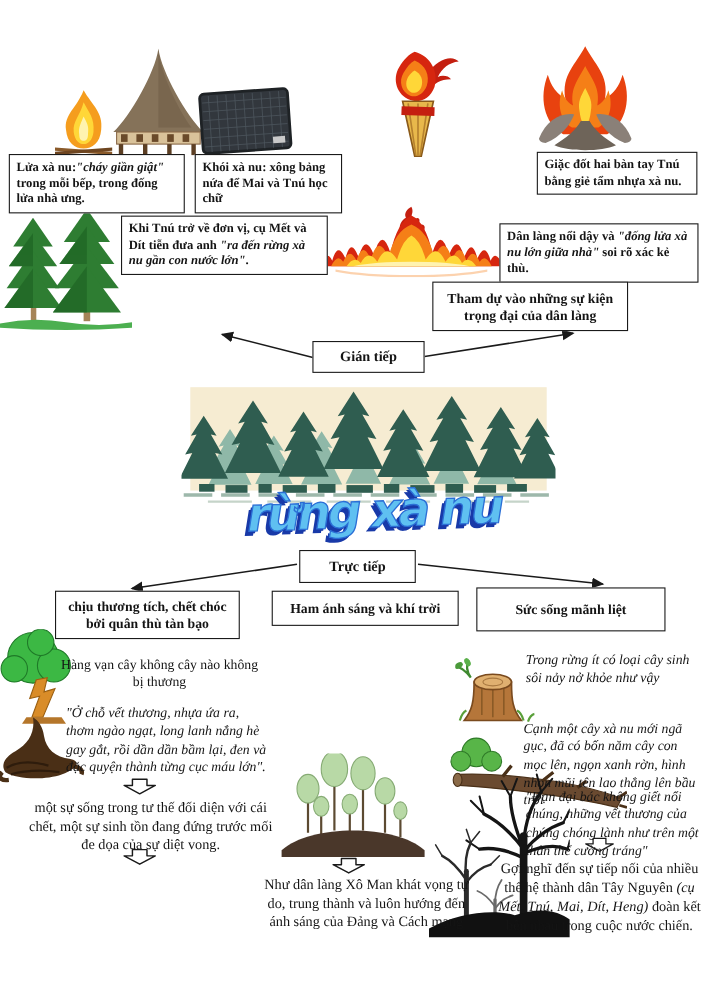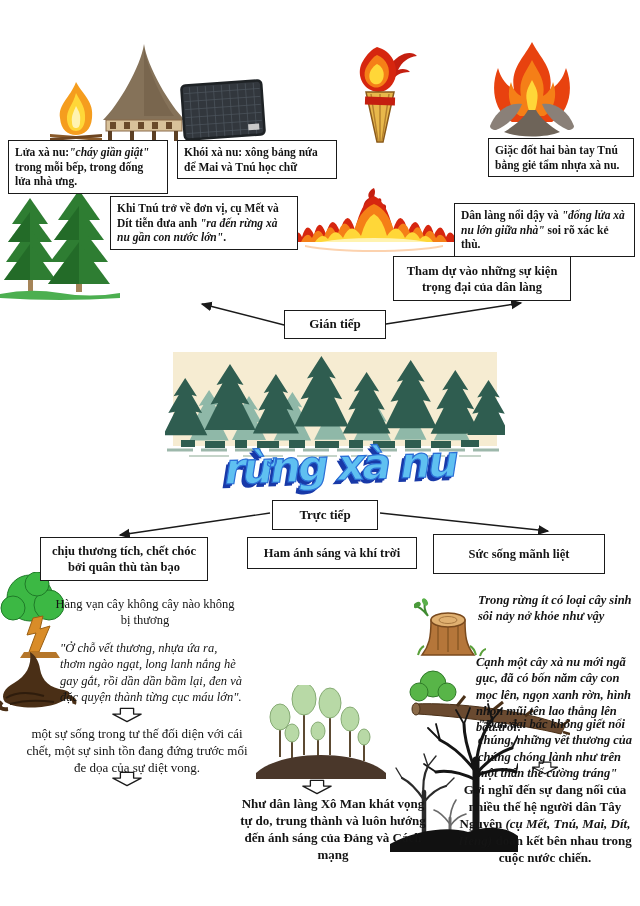--- a/index.html
+++ b/index.html
@@ -5,21 +5,21 @@
   html,body{margin:0;padding:0;background:#ffffff;}
   .canvas{position:relative;width:640px;height:906px;background:#ffffff;overflow:hidden;
           font-family:"Liberation Serif",serif;color:#141414;}
   .img{position:absolute;z-index:1;}
   .box{position:absolute;z-index:5;background:#fff;border:1.6px solid #1a1a1a;
        font-weight:700;font-size:11.5px;line-height:1.28;padding:4px 6px;box-sizing:border-box;}
   .box .q{font-style:italic;}
   .cbox{display:flex;align-items:center;justify-content:center;text-align:center;font-size:12.5px;}
   .txt{position:absolute;z-index:5;font-size:12.5px;line-height:1.3;}
   .it{font-style:italic;}
-  .b{font-weight:700;}
+  .b{font-weight:400;}
   .ctr{text-align:center;}
   .wordart{position:absolute;left:198px;top:440px;width:284px;z-index:6;text-align:center;
            font-family:"DejaVu Sans",sans-serif;font-weight:800;font-style:italic;
            font-size:43px;letter-spacing:-3px;white-space:nowrap;transform:rotate(-2deg);
            color:#5fc0f1;-webkit-text-stroke:1.2px #2b6fd6;
            text-shadow:-4px 4px 0 #1839a8,-2px 2px 0 #1839a8;}
   .darr{position:absolute;z-index:4;}
   svg{display:block;}
   .arrows{position:absolute;left:0;top:0;z-index:3;pointer-events:none;}
 </style>
@@ -87,21 +87,21 @@
       <path d="M46,40 C50,48 53,52 51,62 C50,70 48,73 46,73 C44,73 42,70 41,62 C39,52 42,48 46,40 Z" fill="#ffd738"></path>
       <path d="M4,86 C10,70 24,62 36,64 C32,74 24,84 10,90 C6,90 4,88 4,86 Z" fill="#8a8078"></path>
       <path d="M88,86 C82,70 68,62 56,64 C60,74 68,84 82,90 C86,90 88,88 88,86 Z" fill="#8a8078"></path>
       <path d="M18,92 C28,86 38,78 42,70 L50,70 C54,78 64,86 74,92 C60,98 32,98 18,92 Z" fill="#6e6459"></path>
     </svg>
   </div>
 
   <div class="box" style="left:8px;top:140px;width:160px">
     <span>Lửa xà nu:</span><span class="q">"cháy giần giật"</span><span> trong mỗi bếp, trong đống lửa nhà ưng.</span>
   </div>
-  <div class="box" style="left:177px;top:140px;width:160px">
+  <div class="box" style="left:177px;top:140px;width:134px">
     <span>Khói xà nu: xông bảng nứa để Mai và Tnú học chữ</span>
   </div>
   <div class="box" style="left:488px;top:138px;width:146px">
     <span>Giặc đốt hai bàn tay Tnú bằng giẻ tẩm nhựa xà nu.</span>
   </div>
 
   <div class="img" style="left:0px;top:190px">
     <svg width="120" height="115" viewBox="0 0 120 115">
       <rect x="28" y="30" width="5" height="72" fill="#a58458"></rect>
       <rect x="76" y="18" width="6" height="84" fill="#a58458"></rect>
@@ -196,21 +196,21 @@
       <path d="M24,110 H316" stroke="#c5d4c9" stroke-width="2" stroke-dasharray="40 14"></path>
     </svg>
   </div>
 
   <div class="wordart">rừng xà nu</div>
 
   <div class="box cbox" style="left:272px;top:500px;width:106px;height:30px;font-size:13px">
     <span>Trực tiếp</span>
   </div>
 
-  <div class="box cbox" style="left:40px;top:537px;width:168px;height:44px">
+  <div class="box cbox" style="left:50px;top:537px;width:168px;height:44px">
     <span>chịu thương tích, chết chóc bởi quân thù tàn bạo</span>
   </div>
   <div class="box cbox" style="left:247px;top:537px;width:170px;height:32px">
     <span>Ham ánh sáng và khí trời</span>
   </div>
   <div class="box cbox" style="left:433px;top:534px;width:172px;height:40px">
     <span>Sức sống mãnh liệt</span>
   </div>
 
   <div class="img" style="left:0px;top:572px">
@@ -342,21 +342,21 @@
     </svg>
   </div>
 
   <div class="darr" style="left:530px;top:760px">
     <svg width="30" height="16" viewBox="0 0 36 18">
         <path d="M11,2 H25 V8 H33 L18,16 L3,8 H11 Z" fill="#fff" stroke="#1a1a1a" stroke-width="1.4" stroke-linejoin="round"></path>
       </svg>
   </div>
 
   <div class="txt ctr b" style="left:452px;top:782px;width:186px;font-size:13px">
-    <span>Gợi nghĩ đến sự đang nối của nhiều thế hệ người dân Tây Nguyên </span><span class="it">(cụ Mết, Tnú, Mai, Dít, Heng)</span><span> đoàn kết bên nhau trong cuộc nước chiến.</span>
+    <span>Gợi nghĩ đến sự tiếp nối của nhiều thế hệ thành dân Tây Nguyên </span><span class="it">(cụ Mết, Tnú, Mai, Dít, Heng)</span><span> đoàn kết bên nhau trong cuộc nước chiến.</span>
   </div>
 
   <svg class="arrows" width="640" height="906">
     <defs>
       <marker id="ah" markerWidth="9" markerHeight="8" refX="7" refY="3.5" orient="auto">
         <path d="M0,0 L8,3.5 L0,7 Z" fill="#1a1a1a"></path>
       </marker>
     </defs>
     <g stroke="#1a1a1a" stroke-width="1.4" fill="none">
       <path d="M288,326 L202,304" marker-end="url(#ah)"></path>

